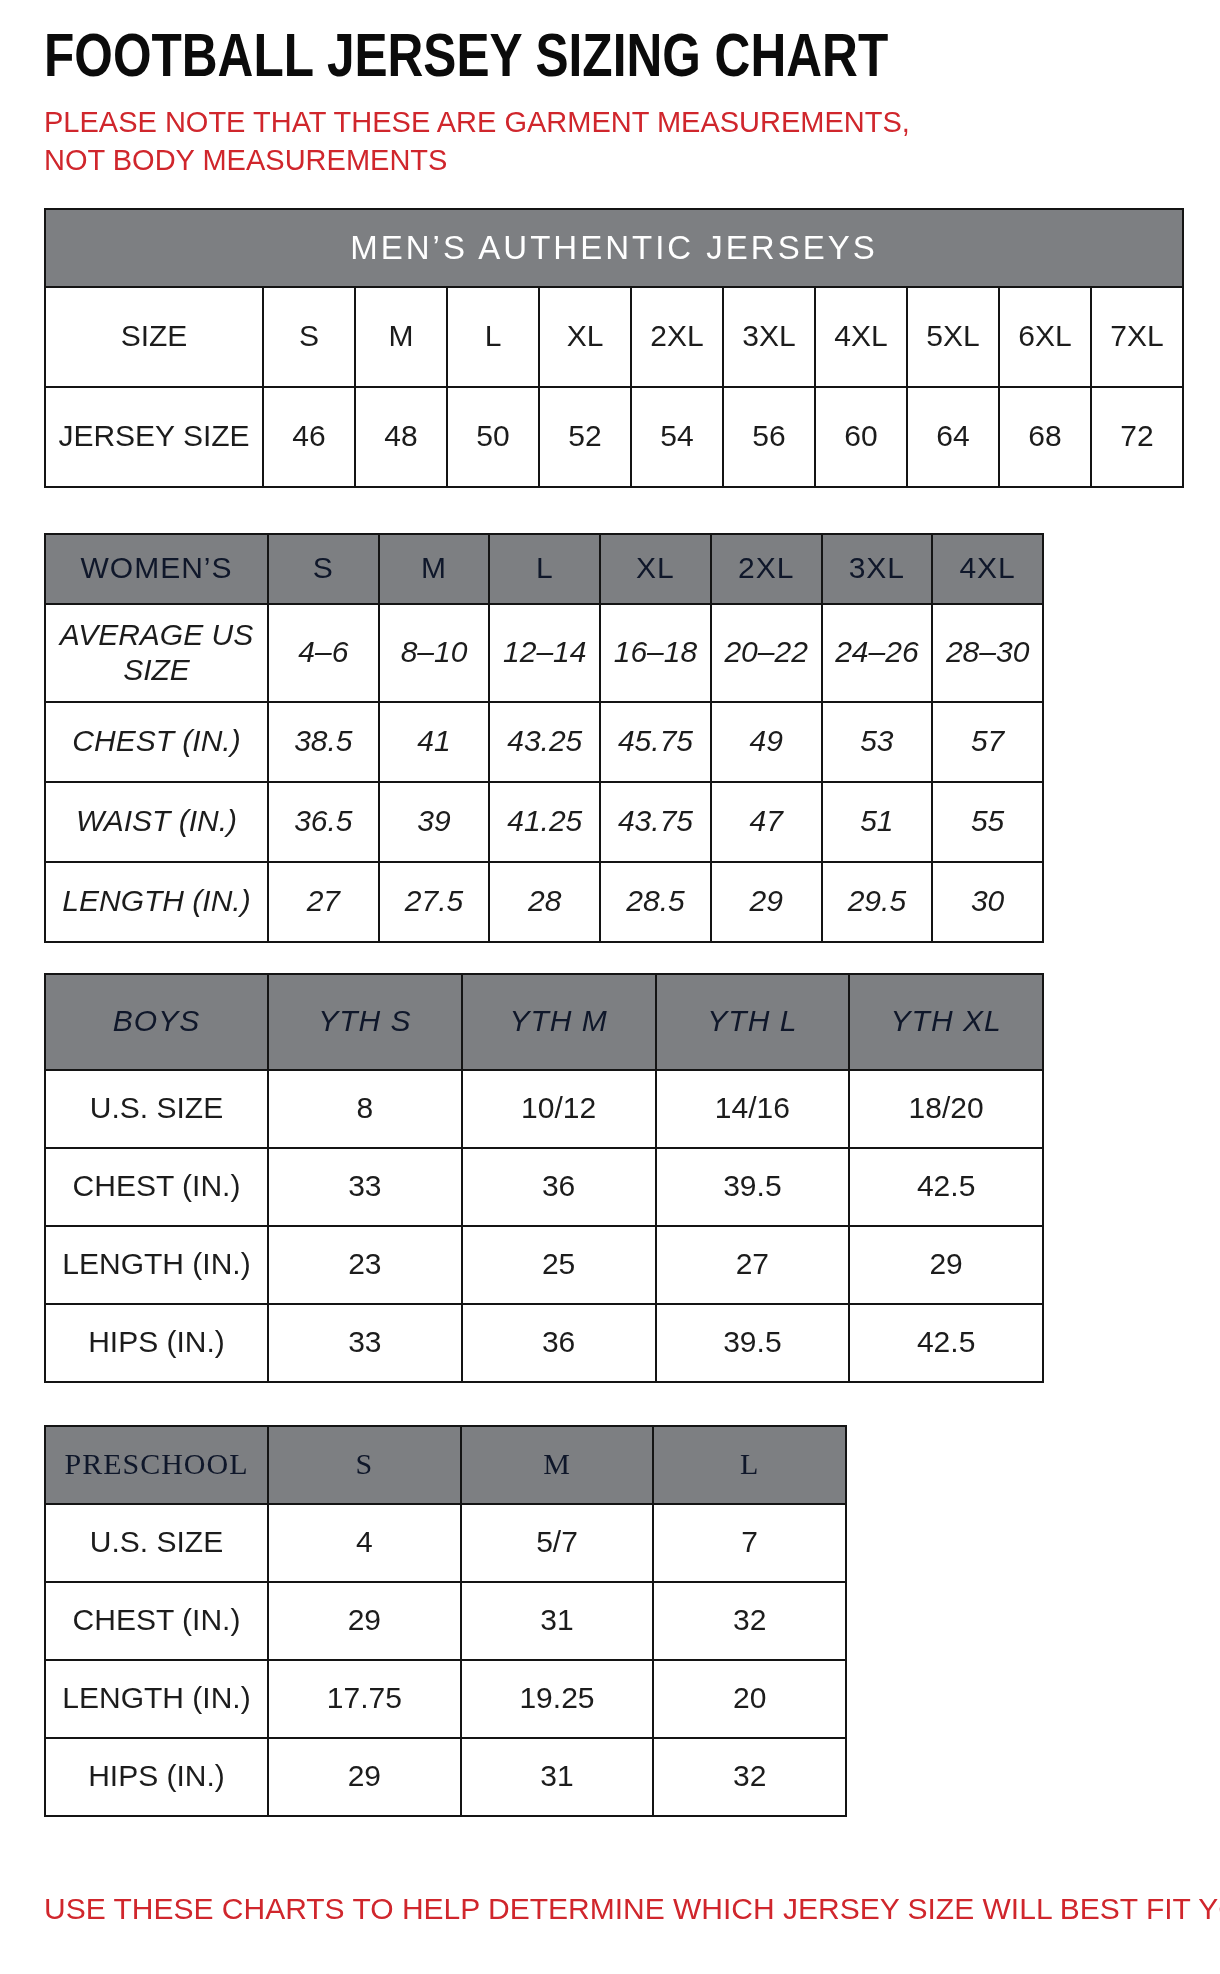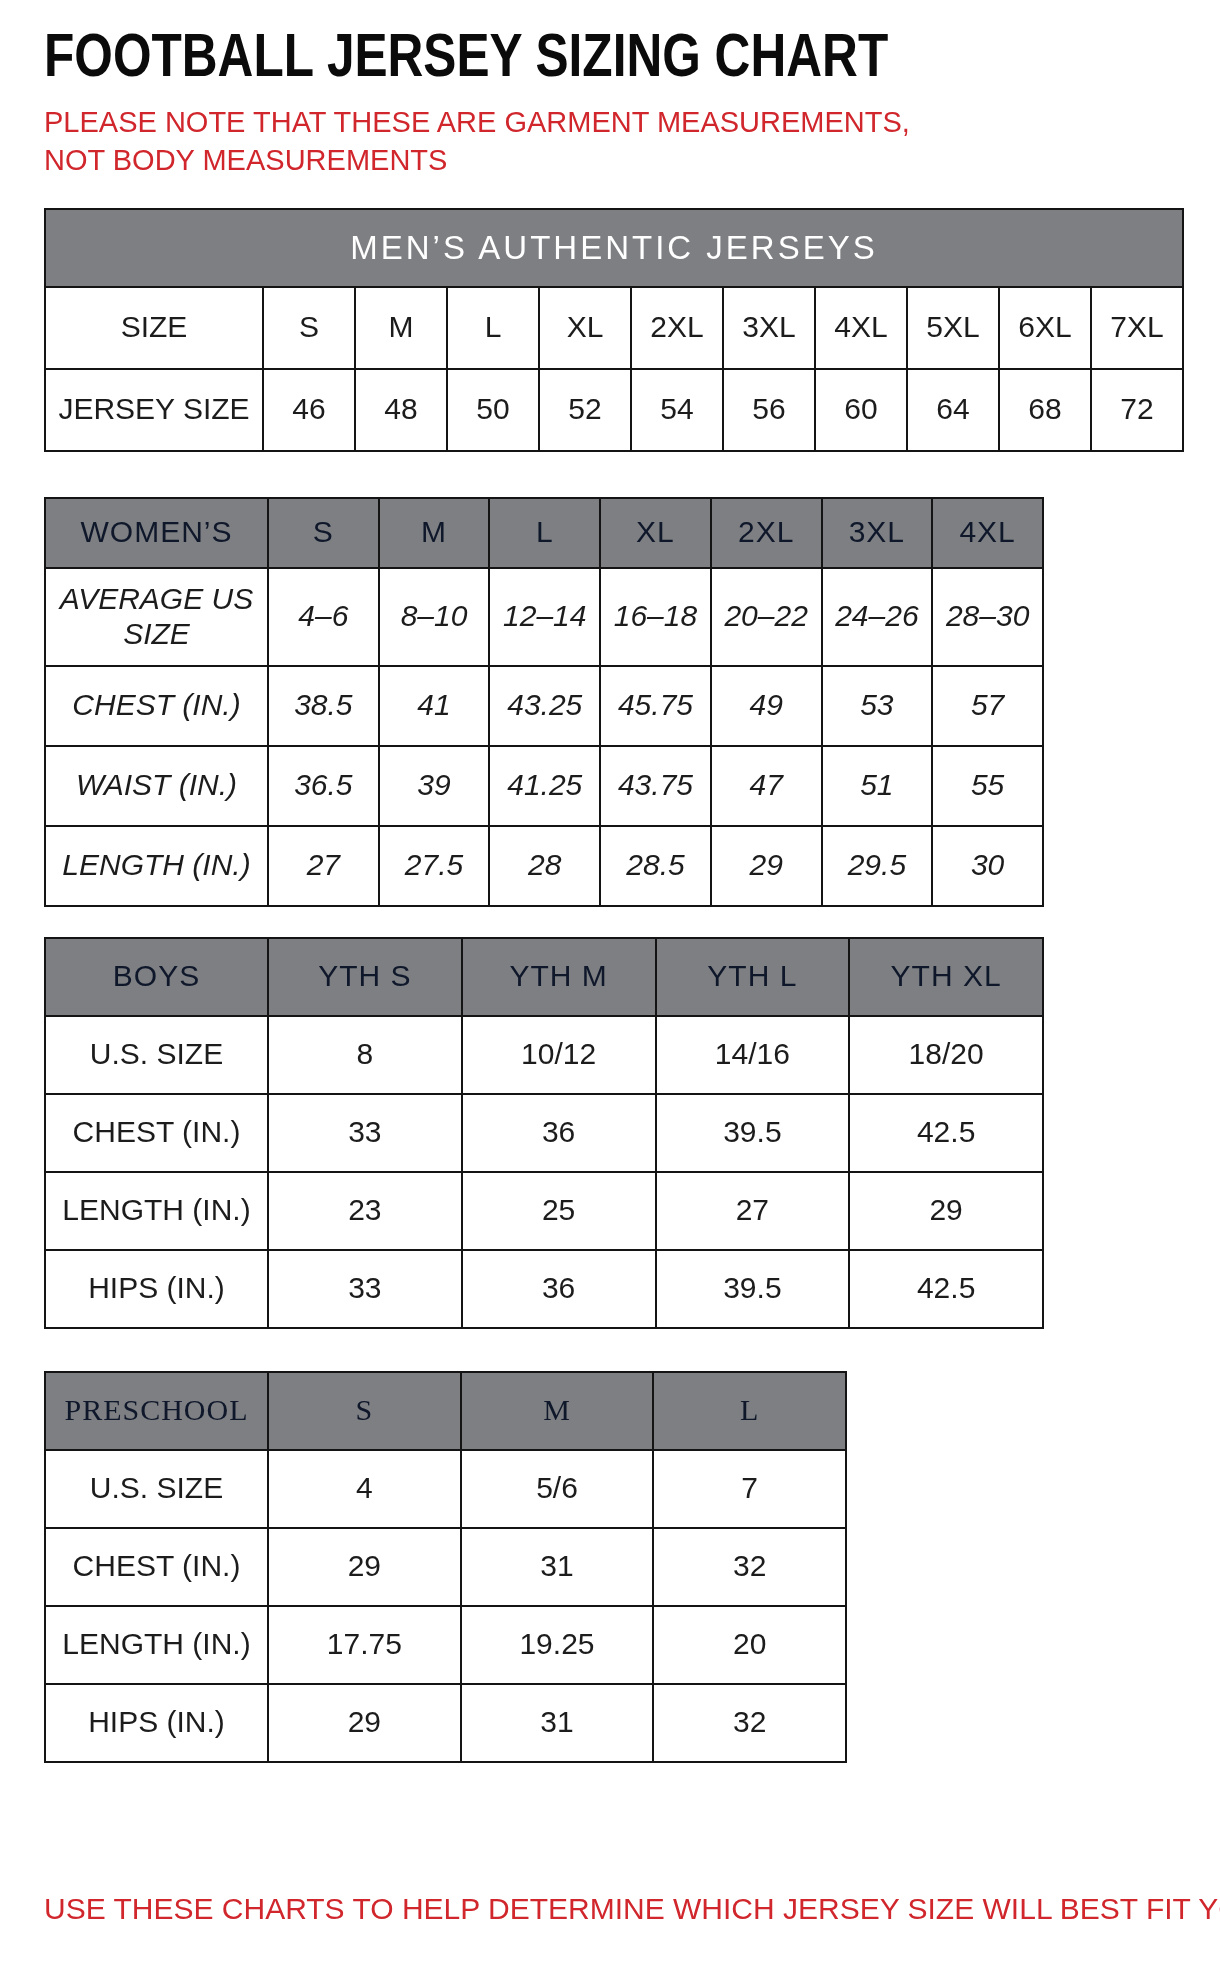--- a/index.html
+++ b/index.html
@@ -58,31 +58,31 @@
     height: 78px;
   }
   .hdr-row td {
     background: var(--header-gray, #7d7f82);
     color: #0f172a;
     letter-spacing: 1px;
   }
   
   .mens { width: 1140px; margin-top: 28px; }
   .mens col.c-label { width: 218px; }
-  .mens tbody tr { height: 82px; }
+  .mens tbody tr { height: 100px; }
   
   .womens { width: 1000px; margin-top: 45px; }
   .womens col.c-label { width: 223px; }
   .womens thead tr { height: 70px; }
   .womens tbody tr { height: 80px; font-style: italic; }
   .womens tbody tr.tall { height: 98px; }
   
   .boys { width: 1000px; margin-top: 30px; }
   .boys col.c-label { width: 223px; }
-  .boys thead tr { height: 78px; }
+  .boys thead tr { height: 96px; font-style: italic; }
   .boys tbody tr { height: 78px; }
   
   .preschool { width: 803px; margin-top: 42px; }
   .preschool col.c-label { width: 223px; }
   .preschool thead tr { height: 78px; font-family: Liberation Serif, serif; }
   .preschool tbody tr { height: 78px; }
   .footer {
     margin-top: auto;
     padding-top: 22px;
     font-size: 30px;
@@ -256,21 +256,21 @@
           <td>PRESCHOOL</td>
           <td>S</td>
           <td>M</td>
           <td>L</td>
         </tr>
     </thead>
     <tbody>
       <tr>
           <td>U.S. SIZE</td>
           <td>4</td>
-          <td>5/6</td>
+          <td>5/7</td>
           <td>7</td>
         </tr>
       <tr>
           <td>CHEST (IN.)</td>
           <td>29</td>
           <td>31</td>
           <td>32</td>
         </tr>
       <tr>
           <td>LENGTH (IN.)</td>

